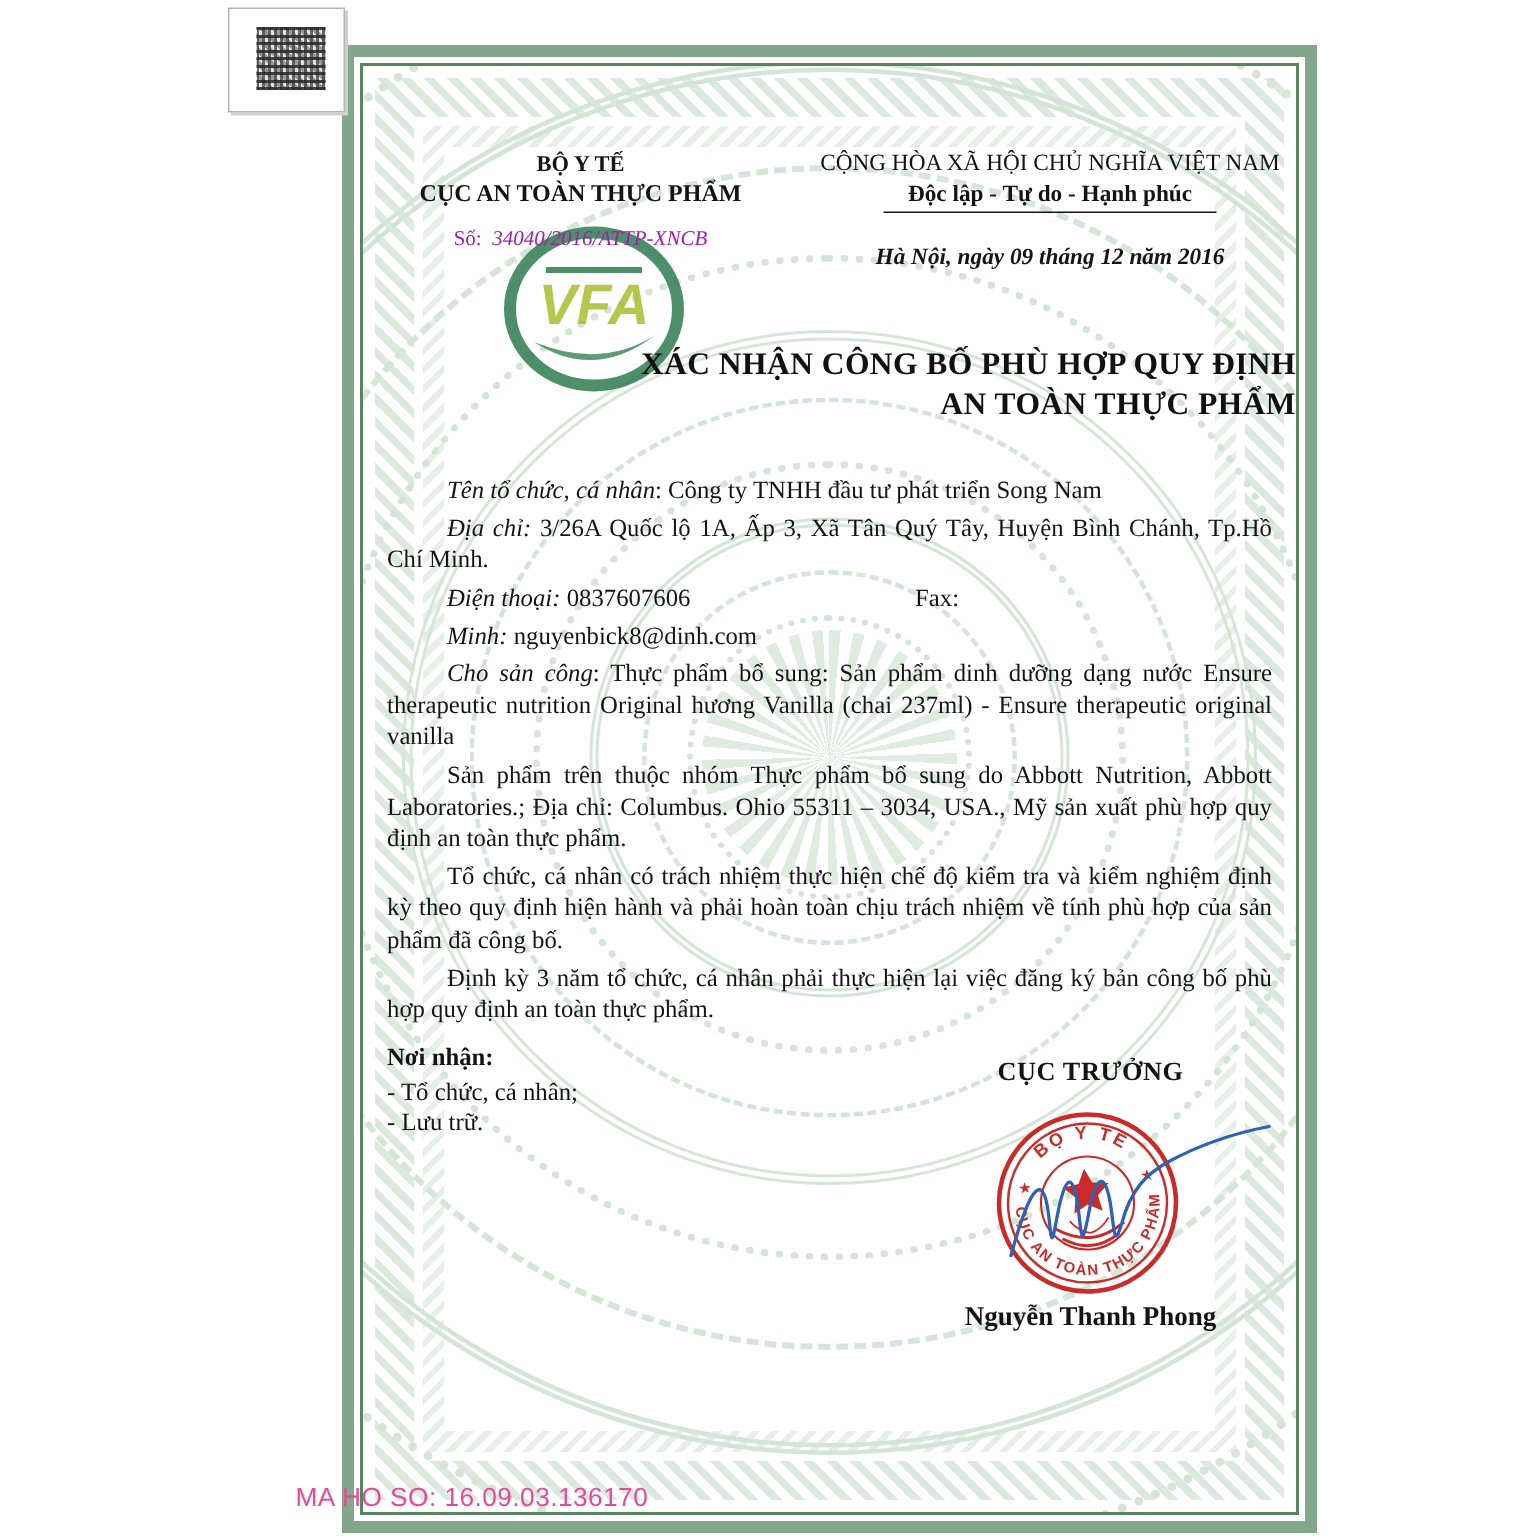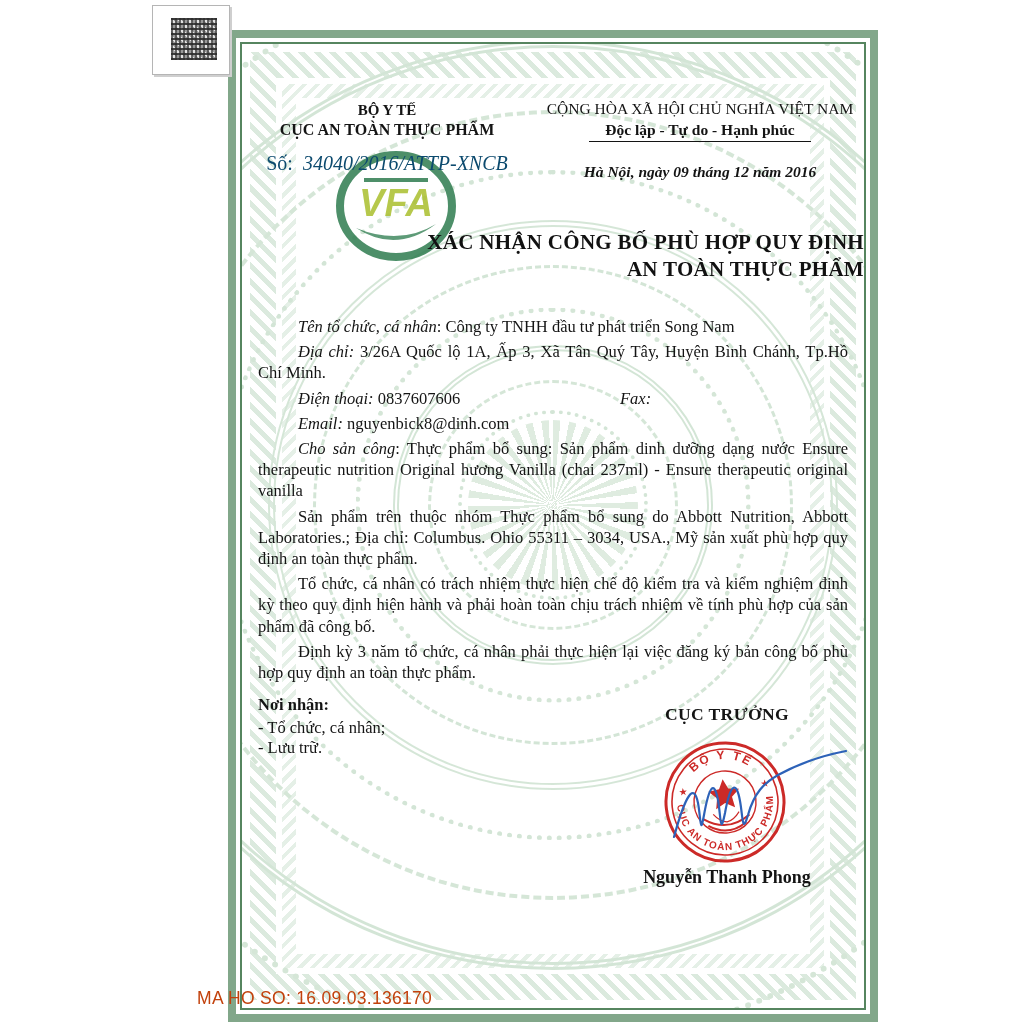--- a/index.html
+++ b/index.html
@@ -42,58 +42,58 @@
   }
   .hatch-frame2 {
     position:absolute; inset:40px; border:14px solid transparent;
     border-image:repeating-linear-gradient(-45deg, rgba(150,192,158,.4) 0 4px, transparent 4px 9px) 14;
   }
 
   
   .header-left { position:absolute; left:0px; top:58px; width:290px; text-align:center; z-index:5; }
   .hl-ministry { font-weight:bold; font-size:15px; color:#141414; }
   .hl-dept { font-weight:bold; font-size:16px; color:#141414; margin-top:2px; }
-  .hl-number { font-size:20px; color:#0c4a6e; margin-top:13px; }
+  .hl-number { font-size:14px; color:#a21caf; margin-top:13px; }
   .hl-number .num { font-style:italic; }
   .vfa-logo { position:absolute; left:92px; top:48px; width:124px; height:118px; opacity:.85; z-index:-1; }
 
   .header-right { position:absolute; left:292px; top:56px; width:332px; text-align:center; z-index:5; }
   .hr-country { font-weight:normal; font-size:15.5px; color:#141414; white-space:nowrap; }
   .hr-motto { display:inline-block; font-weight:bold; font-size:15.5px; color:#141414; padding:1px 16px 2px 16px; border-bottom:1.5px solid #141414; margin-top:2px; }
   .hr-date { font-weight:bold; font-style:italic; font-size:15.5px; color:#141414; margin-top:21px; }
 
   
   .title { position:absolute; left:0; top:185px; width:622px; text-align:right; z-index:5; }
   .title div { font-weight:bold; font-size:21px; letter-spacing:.3px; color:#111; line-height:27px; }
 
   
   .body-text {
     position:absolute; left:16px; top:272px; width:590px; z-index:5;
     font-size:16.5px; line-height:21.2px; color:#141414; text-align:justify;
   }
   .body-text p { text-indent:40px; margin-bottom:4px; }
   .it { font-style:italic; }
   .phone-row { position:relative; text-indent:40px; margin-bottom:4px; }
-  .fax { position:absolute; left:362px; top:0; font-style:italic; text-indent:0; }
+  .fax { position:absolute; left:352px; top:0; text-indent:0; }
 
   
   .recipients { position:absolute; left:16px; top:651px; z-index:5; font-size:16.5px; line-height:20px; color:#141414; }
   .recipients .head { font-weight:bold; margin-bottom:3px; }
 
   .sign-block { position:absolute; left:360px; top:660px; width:250px; text-align:center; z-index:5; }
   .sign-title { font-weight:bold; font-size:17.5px; color:#141414; letter-spacing:.4px; }
   .seal-wrap { position:relative; width:250px; height:150px; }
   .seal-svg { position:absolute; left:60px; top:14px; width:126px; height:126px; transform:rotate(-6deg); }
   .signature-svg { position:absolute; left:58px; top:20px; width:192px; height:104px; }
   .sign-name { font-weight:bold; font-size:18px; color:#141414; margin-top:-8px; }
 
   
   .file-code {
     position:absolute; left:197px; top:988px; z-index:40;
-    font-family:"Liberation Sans", sans-serif; font-size:17.5px; color:#c2410c; letter-spacing:.3px;
+    font-family:"Liberation Sans", sans-serif; font-size:17.5px; color:#ec4899; letter-spacing:.3px;
   }
 </style>
 </head>
 <body>
 
 <div class="page">
 
   <div class="qr-card">
     <div class="qr-noise"></div>
   </div>
@@ -141,21 +141,21 @@
           <div>AN TOÀN THỰC PHẨM</div>
         </div>
 
         <div class="body-text">
           <p><span class="it">Tên tổ chức, cá nhân</span><span>: Công ty TNHH đầu tư phát triển Song Nam</span></p>
           <p><span class="it">Địa chỉ:</span><span> 3/26A Quốc lộ 1A, Ấp 3, Xã Tân Quý Tây, Huyện Bình Chánh, Tp.Hồ Chí Minh.</span></p>
           <div class="phone-row">
             <span class="it">Điện thoại:</span><span> 0837607606</span>
             <span class="fax">Fax:</span>
           </div>
-          <p><span class="it">Email:</span><span> nguyenbick8@dinh.com</span></p>
+          <p><span class="it">Minh:</span><span> nguyenbick8@dinh.com</span></p>
           <p><span class="it">Cho sản công</span><span>: Thực phẩm bổ sung: Sản phẩm dinh dưỡng dạng nước Ensure therapeutic nutrition Original hương Vanilla (chai 237ml) - Ensure therapeutic original vanilla</span></p>
           <p>Sản phẩm trên thuộc nhóm Thực phẩm bổ sung do Abbott Nutrition, Abbott Laboratories.; Địa chỉ: Columbus. Ohio 55311 – 3034, USA., Mỹ sản xuất phù hợp quy định an toàn thực phẩm.</p>
           <p>Tổ chức, cá nhân có trách nhiệm thực hiện chế độ kiểm tra và kiểm nghiệm định kỳ theo quy định hiện hành và phải hoàn toàn chịu trách nhiệm về tính phù hợp của sản phẩm đã công bố.</p>
           <p>Định kỳ 3 năm tổ chức, cá nhân phải thực hiện lại việc đăng ký bản công bố phù hợp quy định an toàn thực phẩm.</p>
         </div>
 
         <div class="recipients">
           <div class="head">Nơi nhận:</div>
           <div>- Tổ chức, cá nhân;</div>
           <div>- Lưu trữ.</div>

